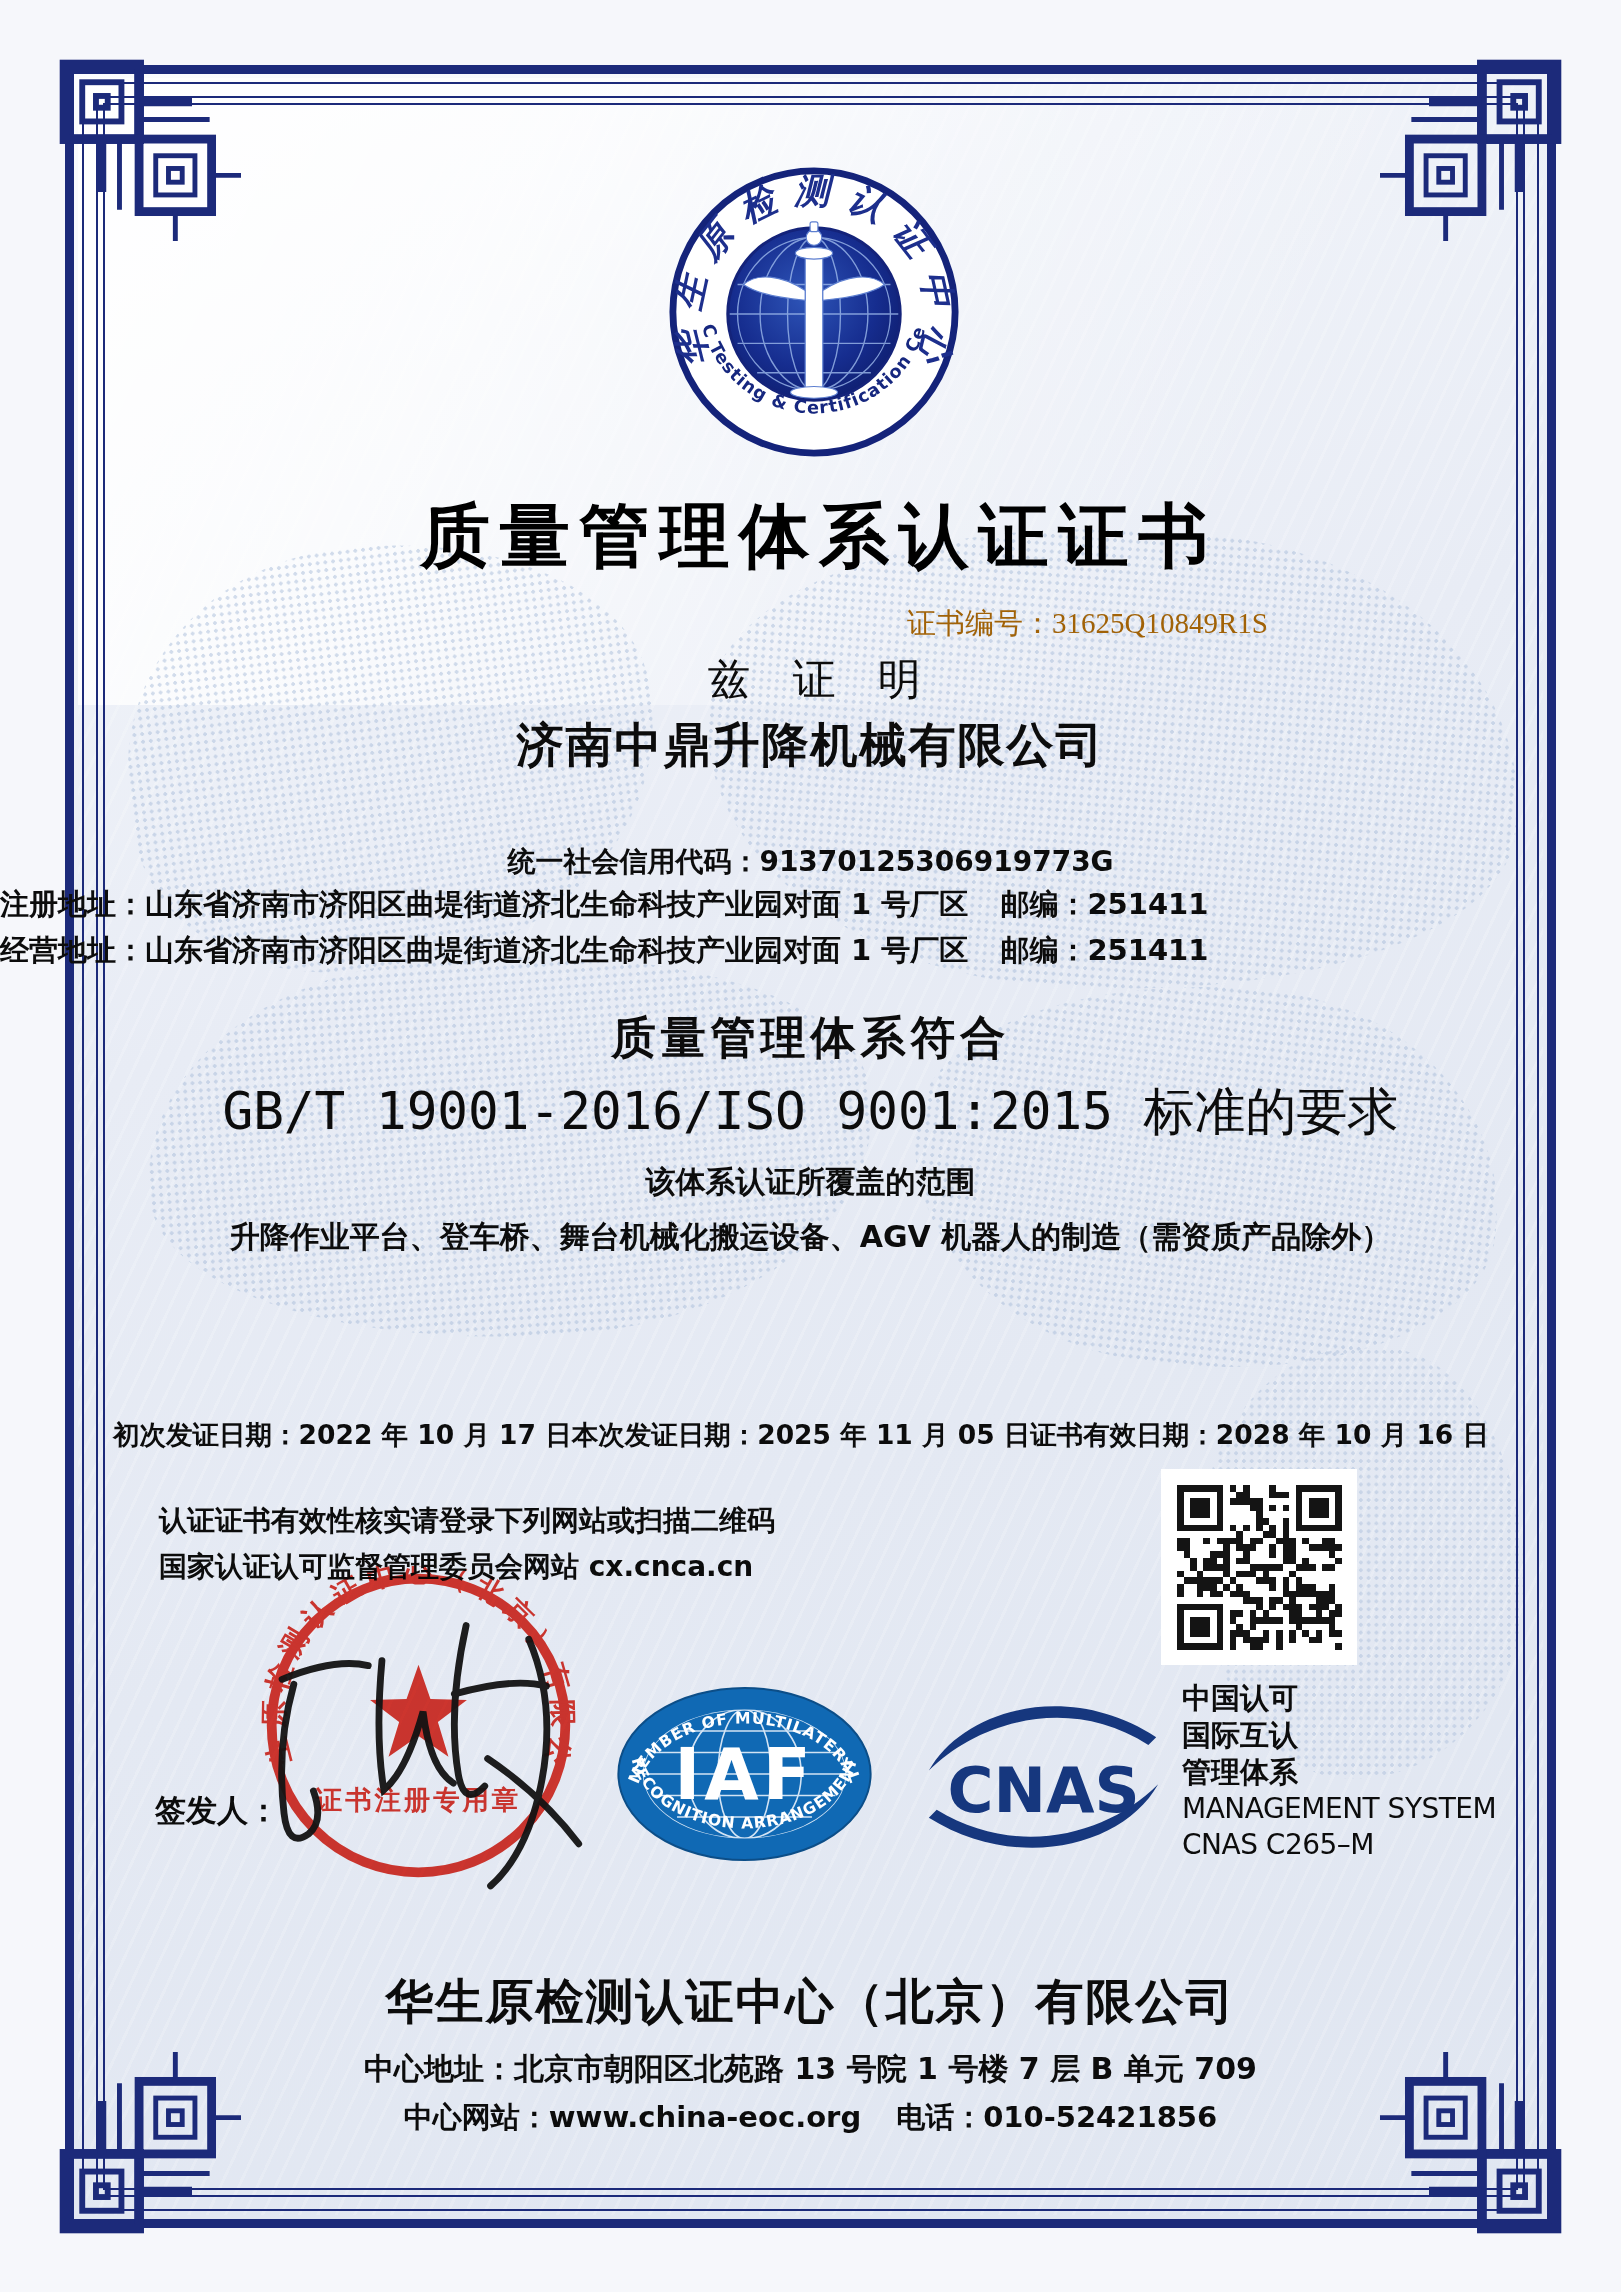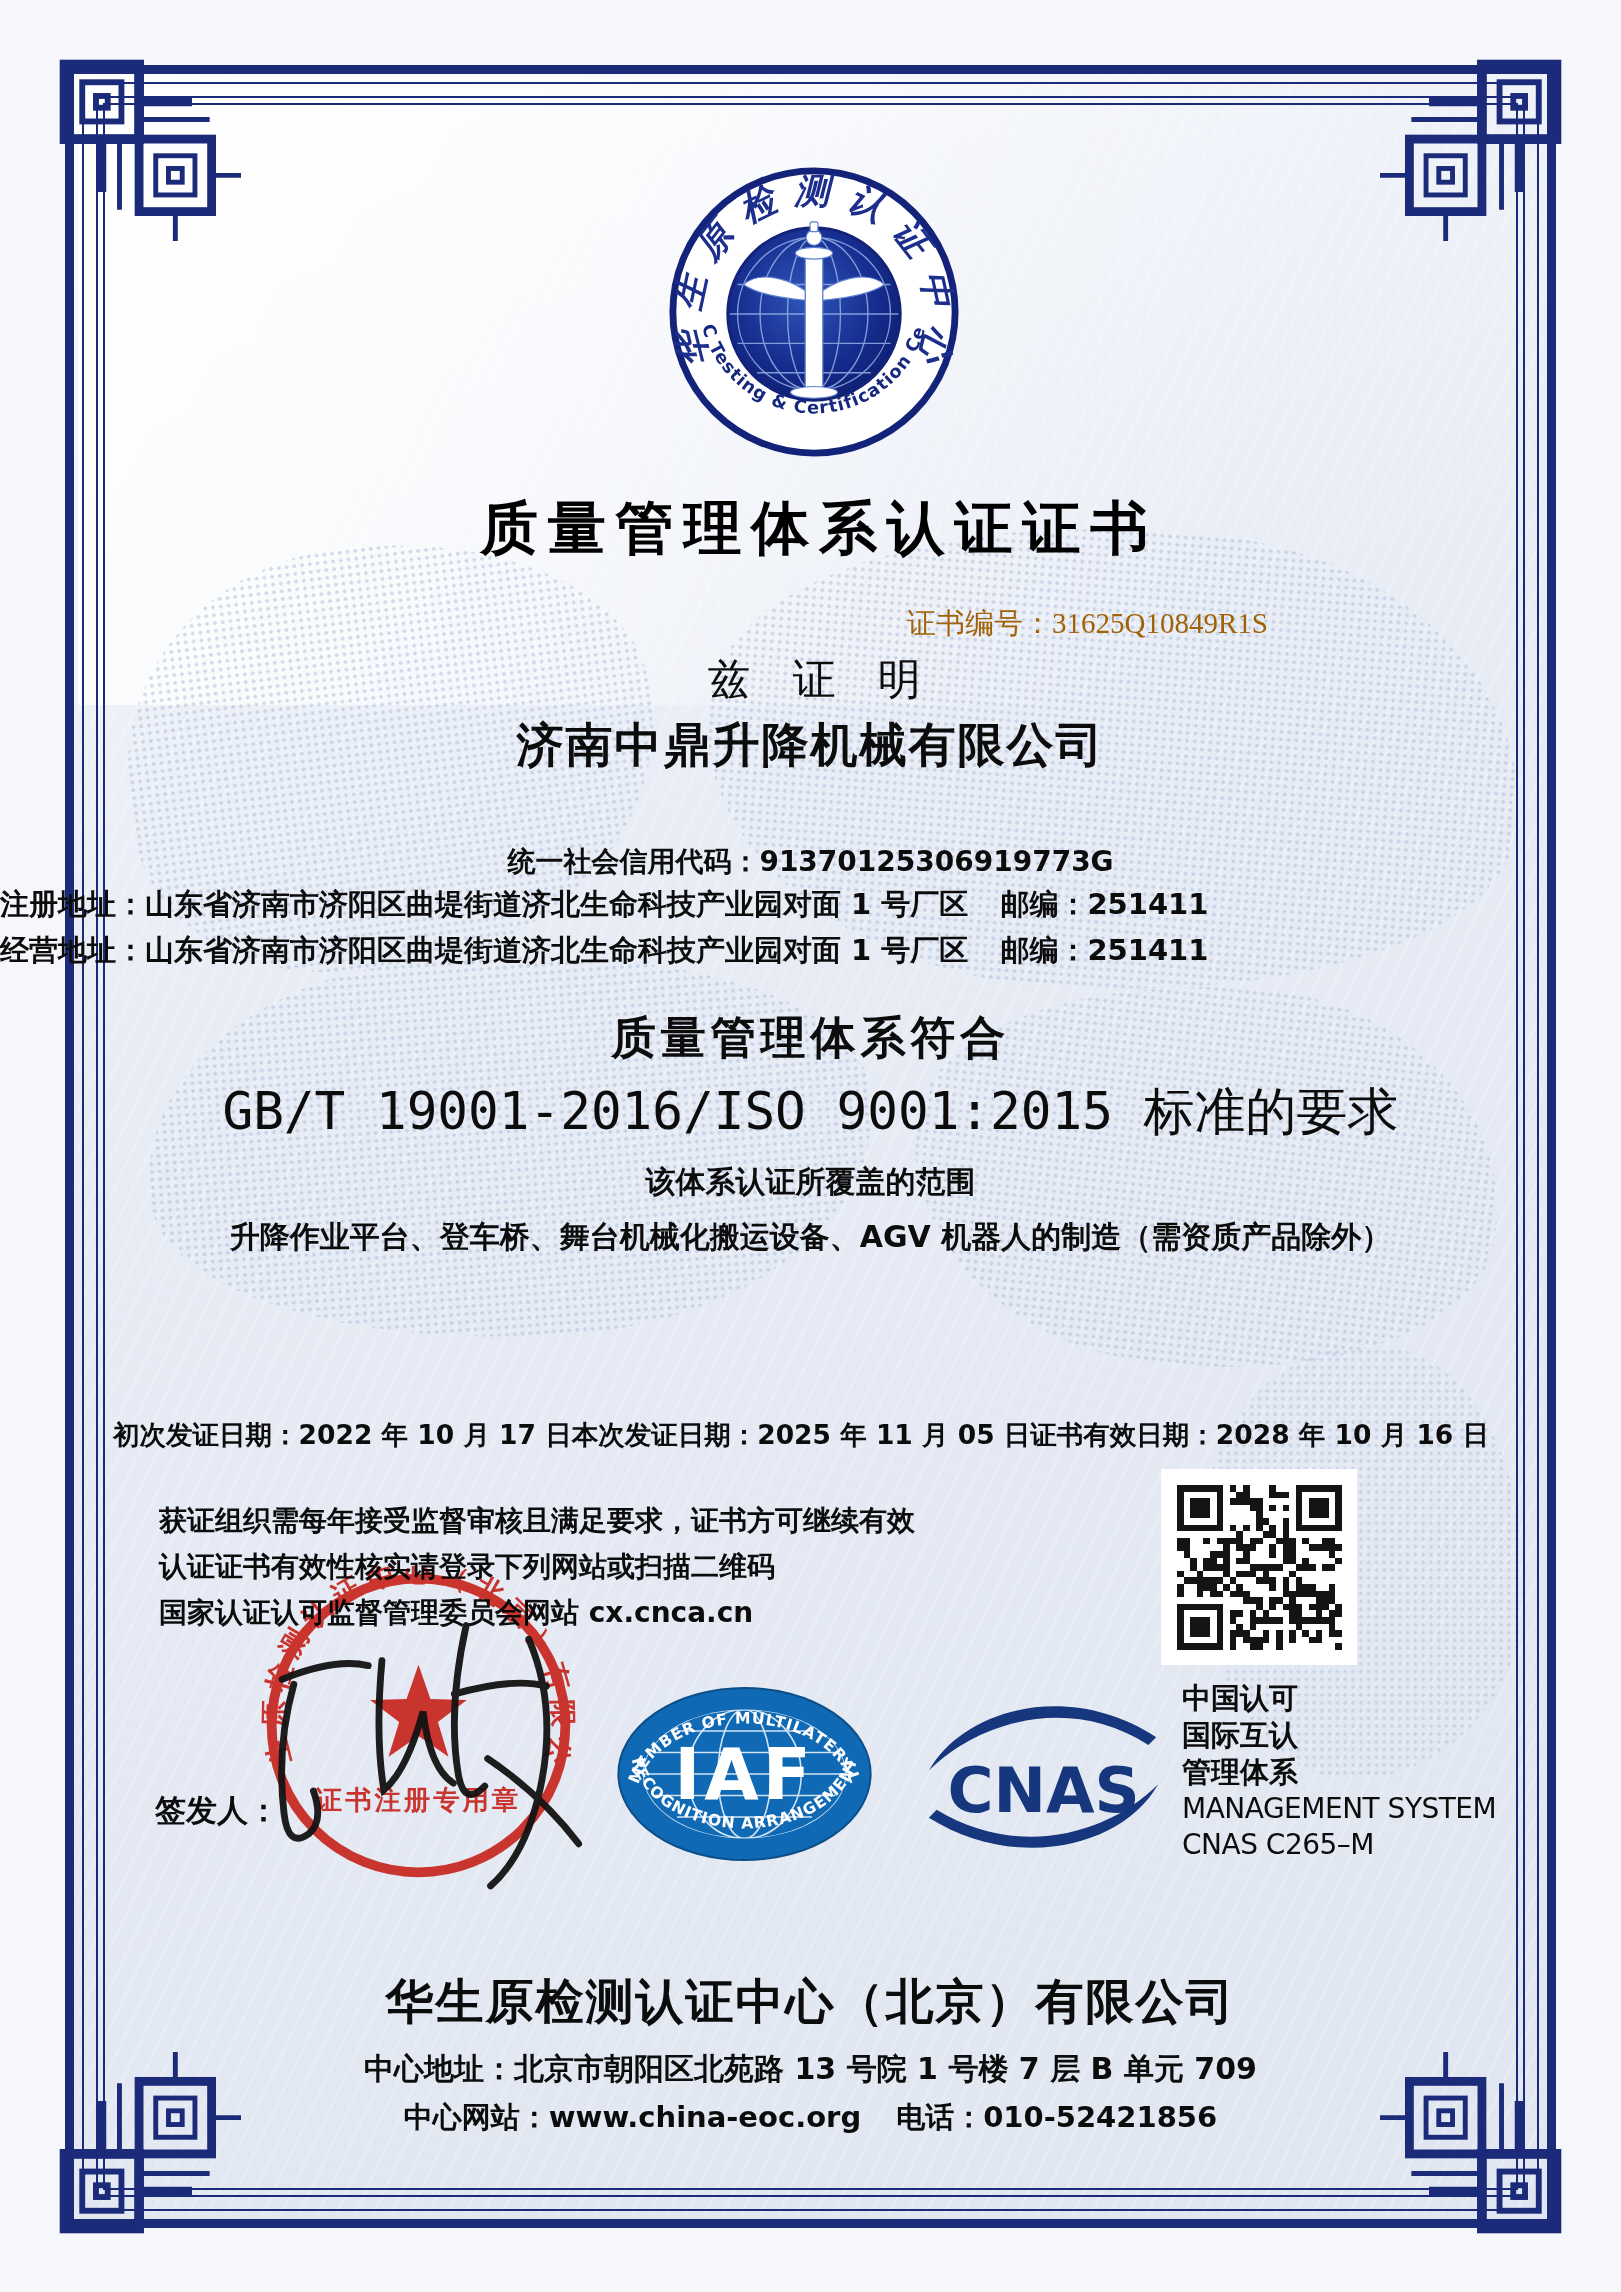--- a/index.html
+++ b/index.html
@@ -29,21 +29,21 @@
   .c-tl{left:45px;top:45px;}
   .c-tr{right:45px;top:45px;transform:rotate(90deg);}
   .c-br{right:45px;bottom:45px;transform:rotate(180deg);}
   .c-bl{left:45px;bottom:45px;transform:rotate(270deg);}
   
   .abs{position:absolute;z-index:5;}
   .ctr{left:0;right:0;text-align:center;}
   .serif{font-family:"Liberation Serif","DejaVu Serif",serif;}
   .mono{font-family:"DejaVu Sans Mono","Liberation Mono",monospace;}
   .logo{left:667px;top:165px;width:294px;height:294px;}
-  .title{top:490px;font-size:58px;font-weight:900;letter-spacing:9.8px;padding-left:17px;color:#000;}
+  .title{top:490px;font-size:70px;font-weight:900;letter-spacing:9.8px;padding-left:17px;color:#000;}
   .certno{top:604px;left:907px;font-size:29px;color:#a16207;}
   .hereby{top:651px;font-size:43px;font-weight:400;letter-spacing:15.7px;padding-left:23px;}
   .company{top:714px;font-size:47px;font-weight:700;letter-spacing:2px;}
   .credit{top:843px;font-size:28px;font-weight:600;}
   .addr-row{display:flex;justify-content:flex-start;gap:32px;font-size:29px;font-weight:600;}
   .addr1{top:885px;}
   .addr2{top:931px;}
   .conform{top:1008px;font-size:45px;font-weight:700;letter-spacing:4.9px;}
   .standard{top:1078px;font-size:51px;font-weight:400;}
   .scope-cap{top:1162px;font-size:30px;font-weight:600;}
@@ -171,21 +171,20 @@
   <div class="abs ctr scope-cap">该体系认证所覆盖的范围</div>
   <div class="abs ctr scope">升降作业平台、登车桥、舞台机械化搬运设备、AGV 机器人的制造（需资质产品除外）</div>
 
   <div class="abs dates">
     <span><span>初次发证日期：</span><span>2022 年 10 月 17 日</span></span>
     <span><span>本次发证日期：</span><span>2025 年 11 月 05 日</span></span>
     <span><span>证书有效日期：</span><span>2028 年 10 月 16 日</span></span>
   </div>
 
   <div class="abs notes">
-    <div>获证组织需每年接受监督审核且满足要求，证书方可继续有效</div>
     <div>认证证书有效性核实请登录下列网站或扫描二维码</div>
     <div>国家认证认可监督管理委员会网站 cx.cnca.cn</div>
   </div>
 
   <div class="abs qr-plate"></div>
   <svg class="abs qr" id="qr" viewBox="0 0 25 25" shape-rendering="crispEdges">
       <rect width="25" height="25" fill="#ffffff"></rect>
       <g fill="#141414">
         <rect x="0" y="0" width="1" height="1"></rect>
         <rect x="1" y="0" width="1" height="1"></rect>

